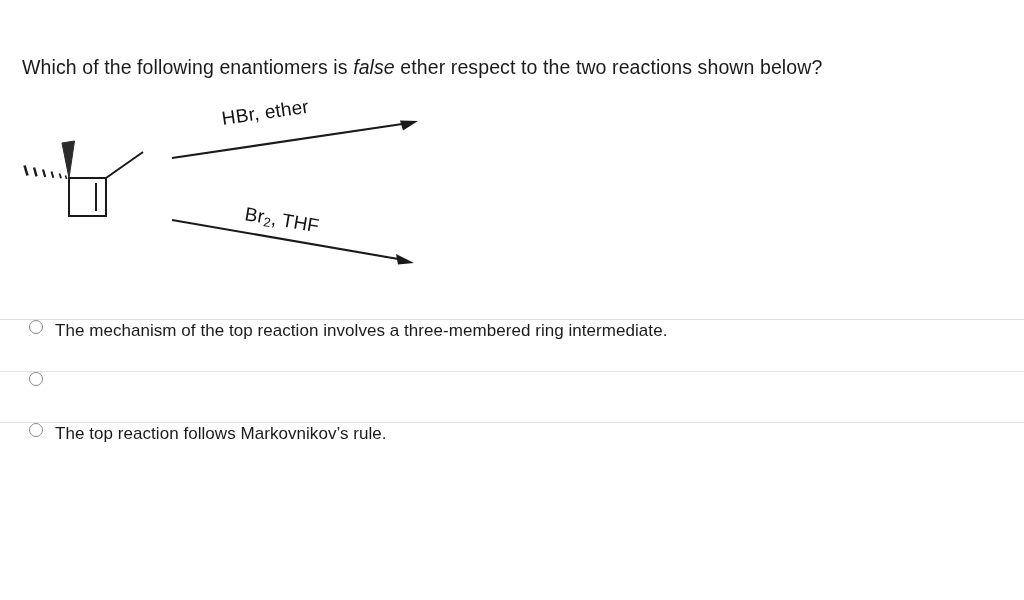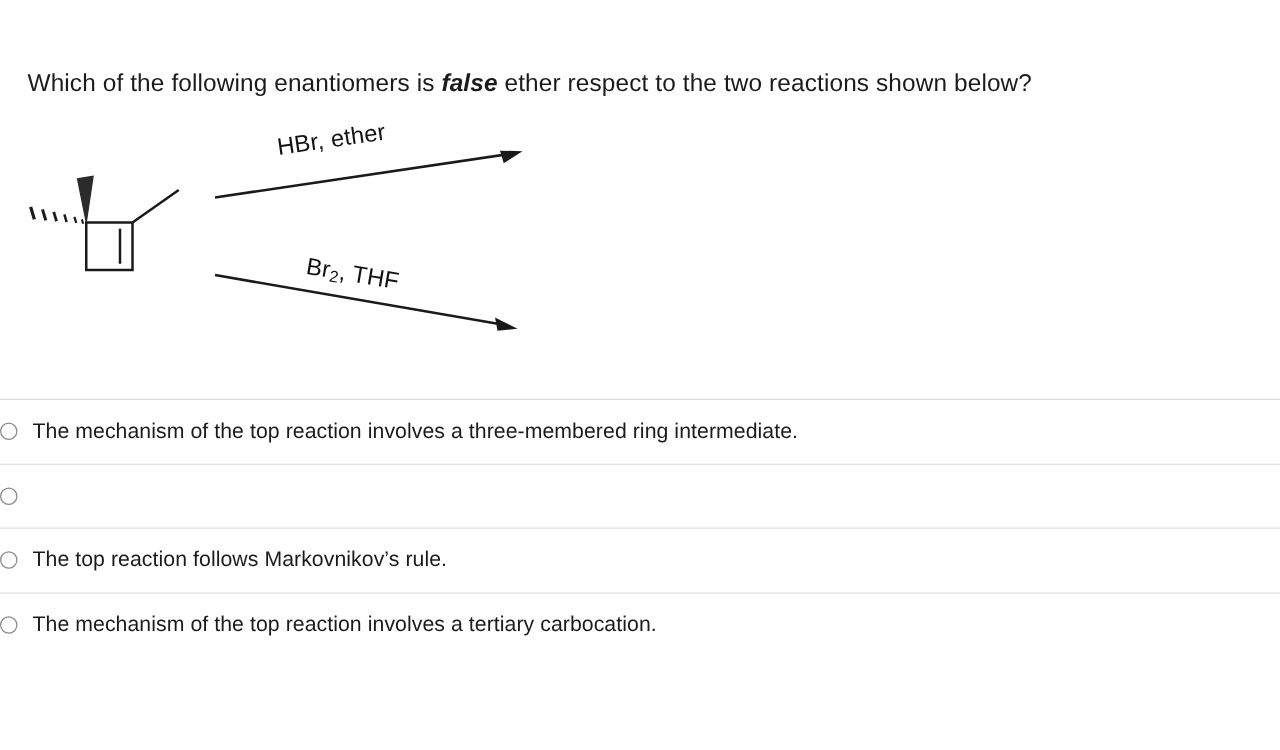--- a/index.html
+++ b/index.html
@@ -20,21 +20,21 @@
     position: absolute;
     left: 22px; top: 54px;
     width: 960px;
     font-size: 19.5px;
     line-height: 26px;
     color: #1b1b1b;
     letter-spacing: .1px;
     white-space: nowrap;
   }
   #question-prompt .emph {
-    font-weight: bold;
+    font-weight: normal;
     font-style: italic;
   }
 
   
   #reaction-scheme {
     position: absolute;
     left: 0; top: 95px;
     width: 470px; height: 190px;
   }
   #reaction-scheme svg { display: block; }
@@ -64,22 +64,23 @@
 
   
   #answer-options {
     position: absolute;
     left: 0; top: 319px;
     width: 1024px;
   }
   .option-row {
     position: relative;
     display: flex;
-    align-items: center;
+    align-items: flex-start;
     height: 51.6px;
+    padding-left: 29px;
     border-top: 1px solid #e2e2e2;
   }
   .option-row:first-child { border-top: 1px solid #dcdcdc; }
 
   .radio-icon {
     flex: 0 0 auto;
     width: 14px; height: 14px;
     border: 1.4px solid #8a8a8a;
     border-radius: 50%;
     background: #fff;
@@ -148,18 +149,14 @@
 
   <div class="option-row">
     <span class="radio-icon"></span>
   </div>
 
   <div class="option-row">
     <span class="radio-icon"></span>
     <span class="option-label">The top reaction follows Markovnikov’s rule.</span>
   </div>
 
-  <div class="option-row">
-    <span class="radio-icon"></span>
-    <span class="option-label">The mechanism of the top reaction involves a tertiary carbocation.</span>
-  </div>
 
 </div>
 
 </body></html>

